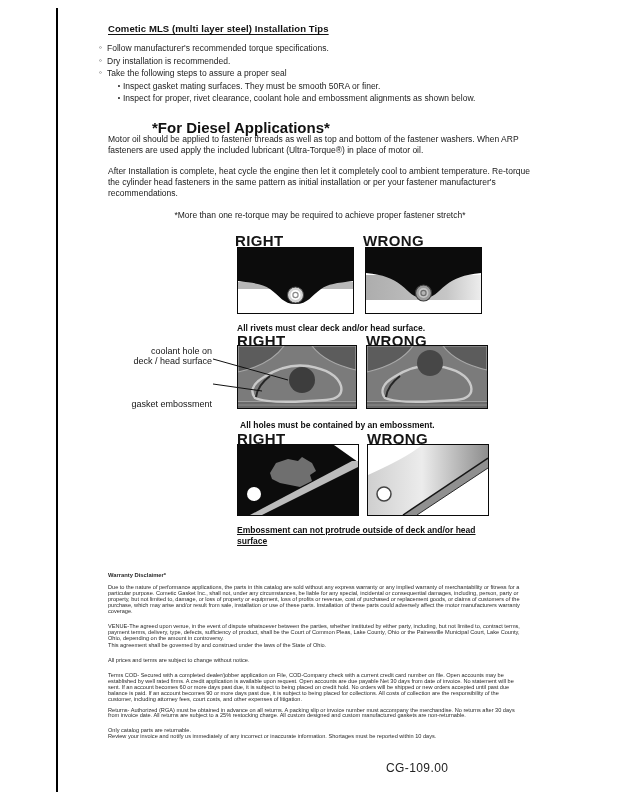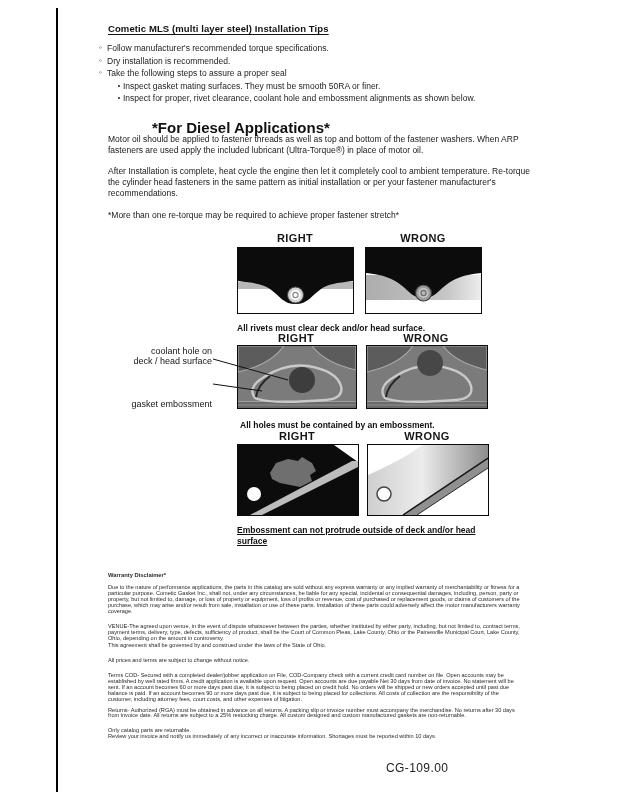--- a/index.html
+++ b/index.html
@@ -15,21 +15,21 @@
   }
   .bullets { position:absolute; left:99px; top:42px; width:430px; font-size:8.5px; }
   .b-row { display:flex; line-height:12.6px; }
   .b-row .mark { width:8px; flex:0 0 8px; font-size:8px; color:#222; }
   .b-row.sub { margin-left:16px;text-align:center; }
   .b-row.sub .mark { font-size:7px; }
 
   .h2 { position:absolute; left:108px; font-size:15px; font-weight:bold; color:#111;margin-left:44px; }
   .para { position:absolute; left:108px; width:424px; font-size:8.5px; line-height:10.8px; color:#191919; }
 
-  .dlabel { position:absolute; width:120px; text-align:center; font-size:11px; font-weight:bold; letter-spacing:.4px; color:#151515; }
+  .dlabel { position:absolute; width:120px; text-align:left; font-size:15px; font-weight:bold; letter-spacing:.4px; color:#151515; }
   .panel { position:absolute; border:1px solid #0a0a0a; background:#fff; }
   .panel svg { display:block; }
   .caption { position:absolute; font-size:8.5px; font-weight:bold; color:#111; line-height:11px;margin-top:8px; }
 
   .ptr-label { position:absolute; left:100px; width:112px; text-align:right; font-size:9px; line-height:10px; color:#161616; }
   .leader { position:absolute; left:100px; top:340px; }
 
   .legal { position:absolute; left:108px; top:573px; width:413px; font-size:5.6px; line-height:5.9px; color:#2a2a2a; }
   .legal .lg-h { font-size:5.8px; font-weight:bold; margin:0 0 6px 0; }
   .legal .lg-p { margin:0 0 9px 0; }
@@ -66,21 +66,21 @@
     </div>
     <div class="b-row sub">
       <span class="mark">•</span>
       <span>Inspect for proper, rivet clearance, coolant hole and embossment alignments as shown below.</span>
     </div>
   </div>
 
   <div class="h2" style="top:119px;">*For Diesel Applications*</div>
   <div class="para" style="top:134px;">Motor oil should be applied to fastener threads as well as top and bottom of the fastener washers. When ARP fasteners are used apply the included lubricant (Ultra-Torque®) in place of motor oil.</div>
   <div class="para" style="top:166px;">After Installation is complete, heat cycle the engine then let it completely cool to ambient temperature. Re-torque the cylinder head fasteners in the same pattern as initial installation or per your fastener manufacturer's recommendations.</div>
-  <div class="para" style="top:210px;">*More than one re-torque may be required to achieve proper fastener stretch*</div>
+  <div class="para" style="top:210px;text-align:center;">*More than one re-torque may be required to achieve proper fastener stretch*</div>
 
   <div class="dlabel" style="left:235px; top:232px;">RIGHT</div>
   <div class="dlabel" style="left:363px; top:232px;">WRONG</div>
 
   <div class="panel" style="left:237px; top:247px;">
     <svg width="115" height="65" viewBox="0 0 115 65">
       <rect width="115" height="65" fill="#ffffff"></rect>
       <rect x="0" y="34" width="115" height="7" fill="#b8b8b8"></rect>
       <rect x="0" y="41" width="115" height="24" fill="#ffffff"></rect>
       <path d="M0,0 H115 V33 C98,35 90,36 83,41 C73,48 70,56 57.5,56 C45,56 42,48 32,41 C25,36 17,35 0,33 Z" fill="#0c0c0c"></path>

